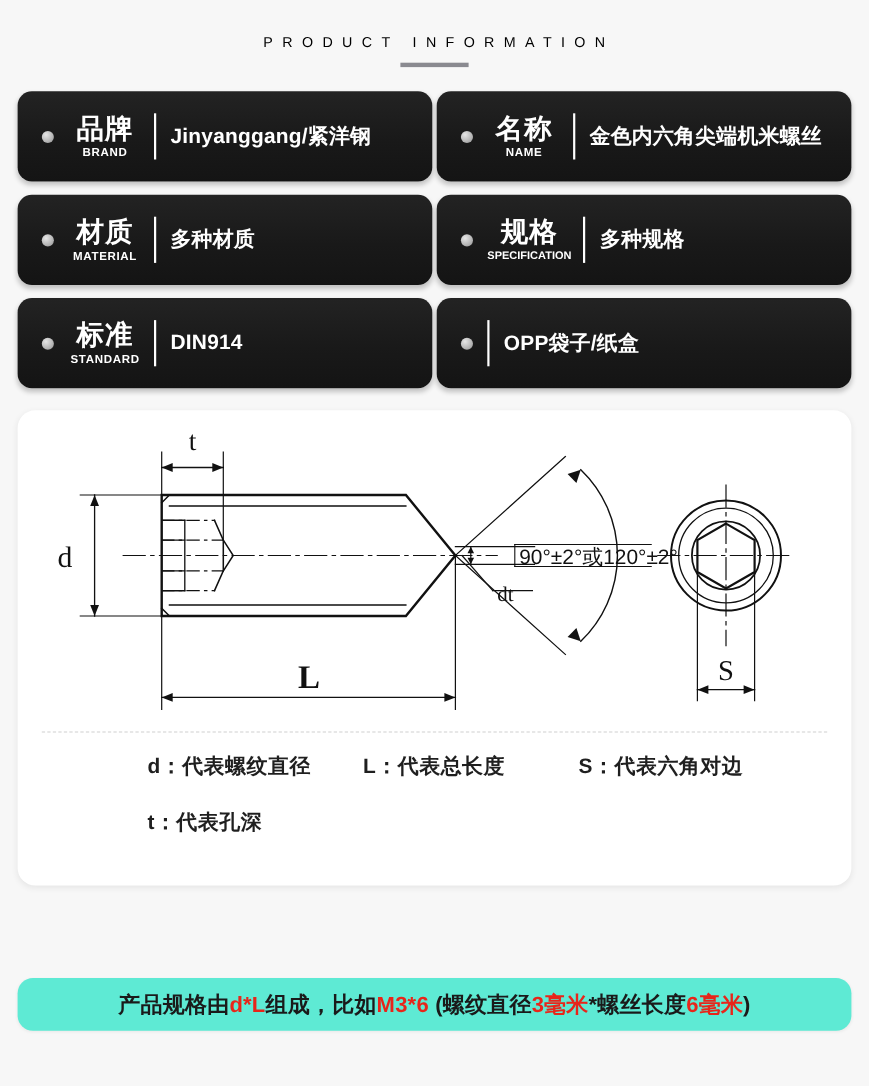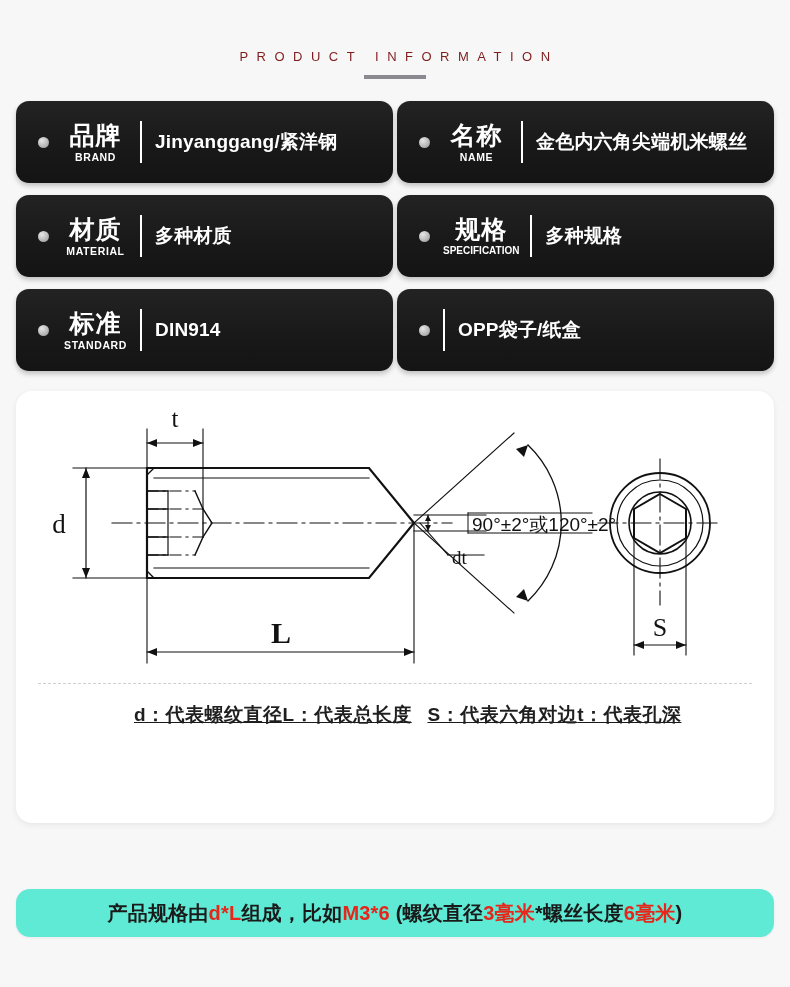--- a/index.html
+++ b/index.html
@@ -15,24 +15,24 @@
   
   .header { text-align:center; padding-top:22px; }
   .header-title {
     font-size:46px;
     font-weight:bold;
     letter-spacing:5px;
     color:#1c1c1c;
     line-height:1.15;
   }
   .header-sub {
-    margin-top:27px;
+    margin-top:9px;
     font-size:13px;
     letter-spacing:8.5px;
-    color:#7f1d1d;
+    color:#000000;
     font-weight:normal;
     text-indent:8px;
   }
   .header-rule {
     width:62px; height:4px;
     background:#8a8a90;
     margin:11px auto 0;
   }
 
   
@@ -118,24 +118,23 @@
   .drawing-wrap svg { display:block; width:100%; height:100%; }
 
   .panel-divider {
     margin:6px 22px 0 22px;
     border-top:1.5px dashed #cfcfcf;
   }
 
   .legend {
     margin-top:18px;
     display:grid;
-    grid-template-columns:1fr 1fr 1fr 1fr;
+    grid-template-columns:1fr 1fr 1fr;
     row-gap:25px;
     padding:0 52px 0 118px;
-    text-decoration:underline;
   }
   .legend-item {
     font-size:19px;
     font-weight:bold;
     color:#1f1f1f;
     letter-spacing:0.5px;
     white-space:nowrap;
   }
 
   

